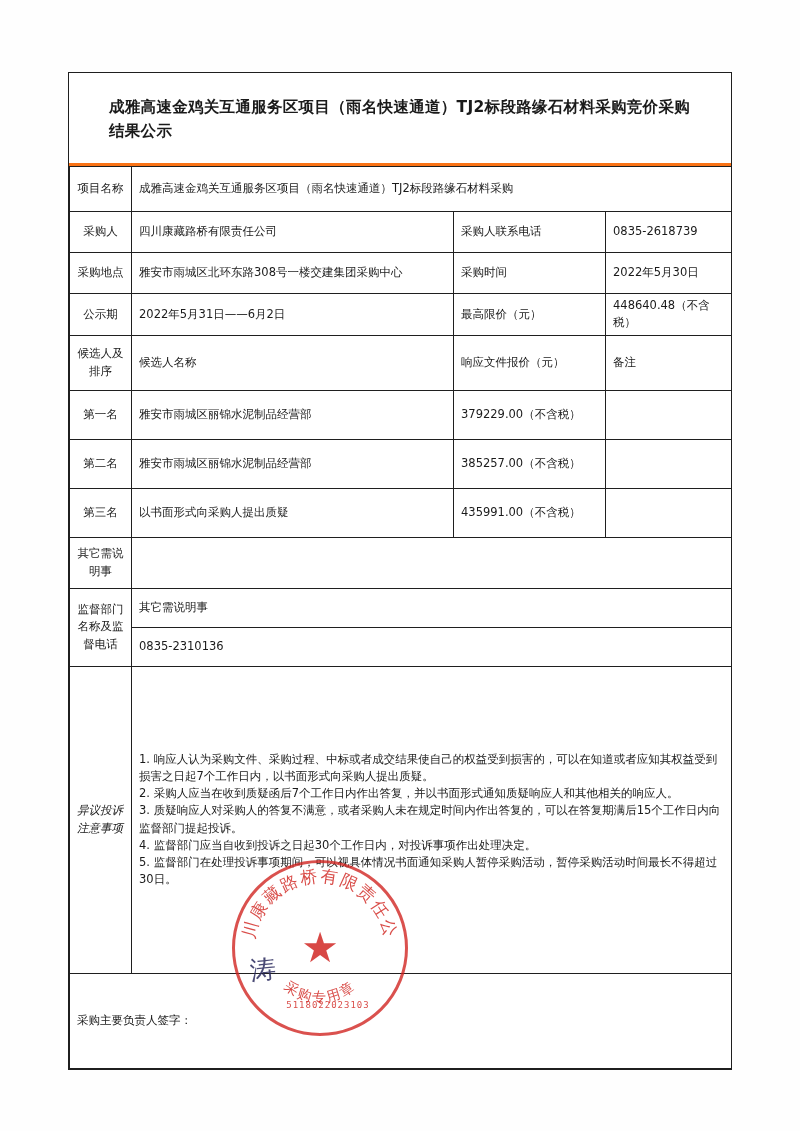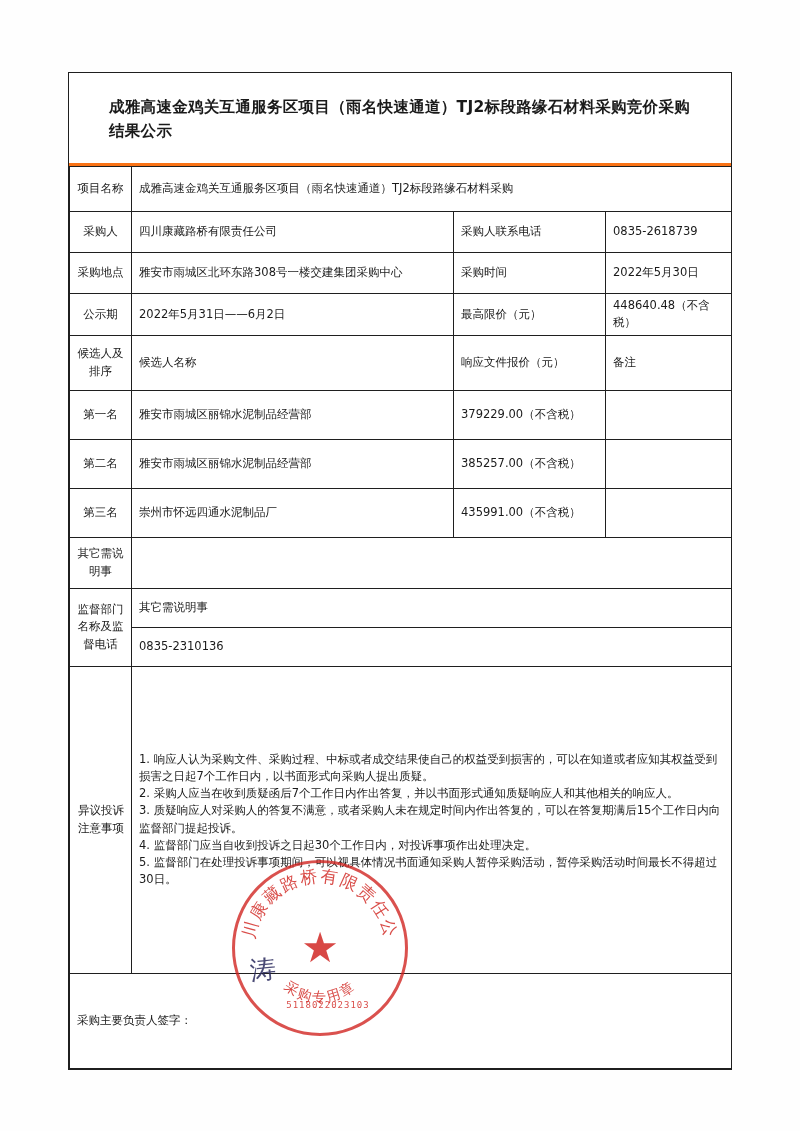--- a/index.html
+++ b/index.html
@@ -74,23 +74,24 @@
     vertical-align: middle;
   }
   .notes-cell p { margin: 0; }
   .sig-cell {
     height: 88px;
     vertical-align: middle;
     padding-left: 12px;
     font-size: 11.5px;
   }
   .vlabel {
-    text-align: right;
+    text-align: left;
     font-size: 11.5px;
     line-height: 1.55;
+    font-style: italic;
   }
   
   .seal {
     position: absolute;
     left: 232px;
     top: 860px;
     width: 176px;
     height: 176px;
     pointer-events: none;
   }
@@ -187,21 +188,21 @@
           <td class="center"></td>
         </tr>
         <tr>
           <td class="lbl row-cand">第二名</td>
           <td class="center">雅安市雨城区丽锦水泥制品经营部</td>
           <td class="center">385257.00（不含税）</td>
           <td class="center"></td>
         </tr>
         <tr>
           <td class="lbl row-cand">第三名</td>
-          <td class="center">崇州市怀远四通水泥制品厂</td>
+          <td class="center">以书面形式向采购人提出质疑</td>
           <td class="center">435991.00（不含税）</td>
           <td class="center"></td>
         </tr>
         <tr>
           <td class="lbl" style="height:44px">其它需说明事</td>
           <td class="left pad-l" colspan="3"></td>
         </tr>
         <tr>
           <td class="lbl" rowspan="2">监督部门名称及监督电话</td>
           <td class="center" colspan="3" style="height:32px">其它需说明事</td>

